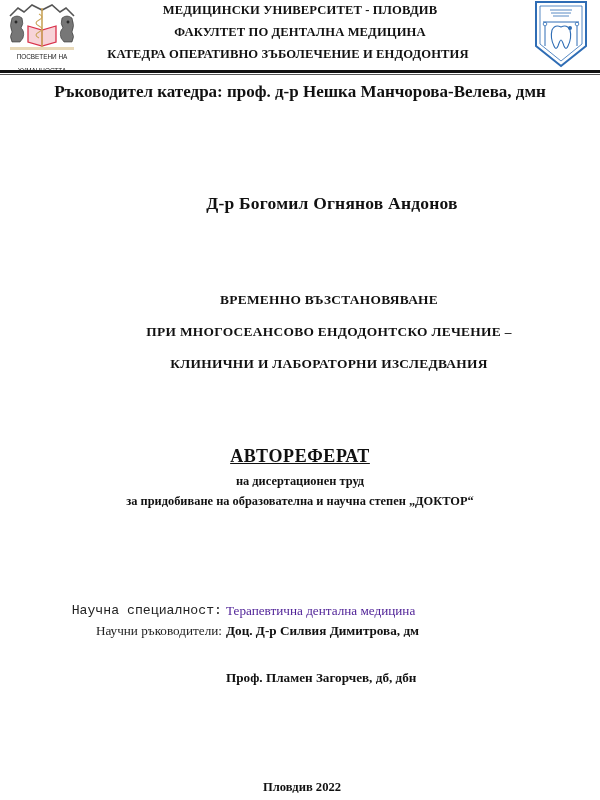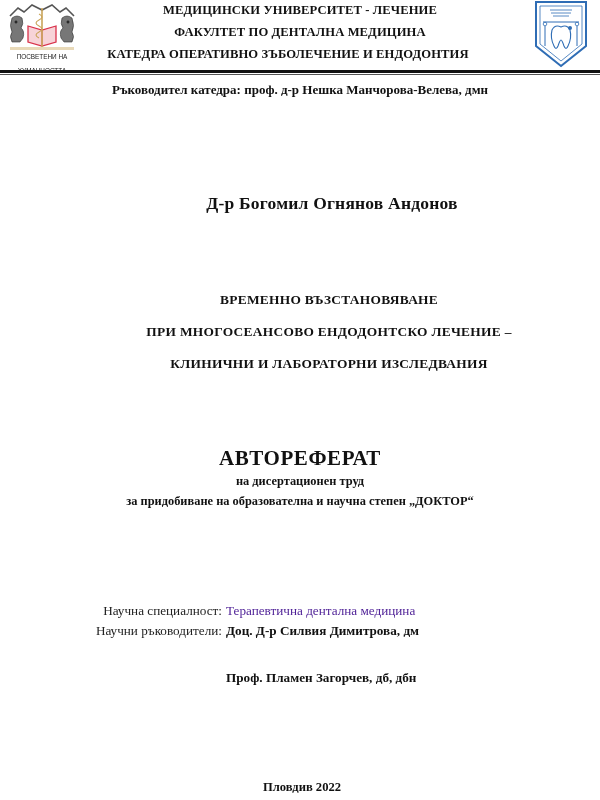--- a/index.html
+++ b/index.html
@@ -43,40 +43,41 @@
       white-space: nowrap;
     }
     .rule-thick {
       left: 0; top: 70px; width: 600px; height: 3px; background: #111;
     }
     .rule-thin {
       left: 0; top: 74px; width: 600px; height: 1px; background: #555;
     }
     .head-of-dept {
       font-weight: bold;
-      font-size: 13px;
+      font-size: 17px;
       white-space: nowrap;
     }
     .author {
       font-weight: bold;
       font-size: 17.5px;
       letter-spacing: 0.2px;
       white-space: nowrap;
     }
     .title-line {
       font-weight: bold;
       font-size: 13.4px;
       letter-spacing: 0.3px;
       white-space: nowrap;
       padding-left: 29px;
     }
     .abstract-heading {
       font-weight: bold;
-      font-size: 21px;
+      font-size: 18px;
       letter-spacing: 0.6px;
+      text-decoration: underline;
     }
     .sub-line {
       font-weight: bold;
       font-size: 12.4px;
       white-space: nowrap;
     }
     .meta-label {
       font-size: 13.2px;
       white-space: nowrap;
       text-align: right;
@@ -140,39 +141,39 @@
     <circle cx="12" cy="24" r="1.8" fill="none" stroke="#2f6db5" stroke-width="0.8"></circle>
     <circle cx="44" cy="24" r="1.8" fill="none" stroke="#2f6db5" stroke-width="0.8"></circle>
     <line x1="12" y1="26" x2="12" y2="46" stroke="#2f6db5" stroke-width="1"></line>
     <line x1="44" y1="26" x2="44" y2="46" stroke="#2f6db5" stroke-width="1"></line>
 
     <path d="M19 30 q3 -6 9 -3 q6 -3 9 3 q2 8 -2 16 q-2 5 -4 0 q-2 -6 -3 -6 q-1 0 -3 6 q-2 5 -4 0 q-4 -8 -2 -16z" fill="none" stroke="#2f6db5" stroke-width="1.1"></path>
     <circle cx="37" cy="28" r="2" fill="#2f6db5"></circle>
   </svg>
 </div>
 
-<div class="abs header-line center-text" style="top:3px;">МЕДИЦИНСКИ УНИВЕРСИТЕТ - ЛЕЧЕНИЕ</div>
+<div class="abs header-line center-text" style="top:3px;">МЕДИЦИНСКИ УНИВЕРСИТЕТ - ПЛОВДИВ</div>
 <div class="abs header-line center-text" style="top:25px;">ФАКУЛТЕТ ПО ДЕНТАЛНА МЕДИЦИНА</div>
 <div class="abs header-line center-text" style="top:47px; left:-12px;">КАТЕДРА ОПЕРАТИВНО ЗЪБОЛЕЧЕНИЕ И ЕНДОДОНТИЯ</div>
 
 <div class="abs rule-thick"></div>
 <div class="abs rule-thin"></div>
 
 <div class="abs head-of-dept center-text" style="top:82px;">Ръководител катедра: проф. д-р Нешка Манчорова-Велева, дмн</div>
 
 <div class="abs author center-text" style="top:193px;padding-left:32px;">Д-р Богомил Огнянов Андонов</div>
 
 <div class="abs title-line center-text" style="top:292px;">ВРЕМЕННО ВЪЗСТАНОВЯВАНЕ</div>
 <div class="abs title-line center-text" style="top:324px;">ПРИ МНОГОСЕАНСОВО ЕНДОДОНТСКО ЛЕЧЕНИЕ –</div>
 <div class="abs title-line center-text" style="top:356px;">КЛИНИЧНИ И ЛАБОРАТОРНИ ИЗСЛЕДВАНИЯ</div>
 
 <div class="abs abstract-heading center-text" style="top:446px;">АВТОРЕФЕРАТ</div>
 <div class="abs sub-line center-text" style="top:474px;">на дисертационен труд</div>
 <div class="abs sub-line center-text" style="top:494px;">за придобиване на образователна и научна степен „ДОКТОР“</div>
 
-<div class="abs meta-label" style="top:603px; left:40px; width:182px;">Научна специалност:</div>
+<div class="abs meta-label" style="top:603px; left:40px; width:182px;font-family:Liberation Mono, monospace;">Научна специалност:</div>
 <div class="abs meta-value" style="top:603px; left:226px;">Терапевтична дентална медицина</div>
 
 <div class="abs meta-label" style="top:623px; left:40px; width:182px;">Научни ръководители:</div>
 <div class="abs meta-value bold" style="top:623px; left:226px;">Доц. Д-р Силвия Димитрова, дм</div>
 <div class="abs meta-value bold" style="top:643px; left:226px;margin-top:27px;">Проф. Пламен Загорчев, дб, дбн</div>
 
 <div class="abs footer-city center-text" style="top:780px; left:2px;">Пловдив 2022</div>
 
 </body></html>

